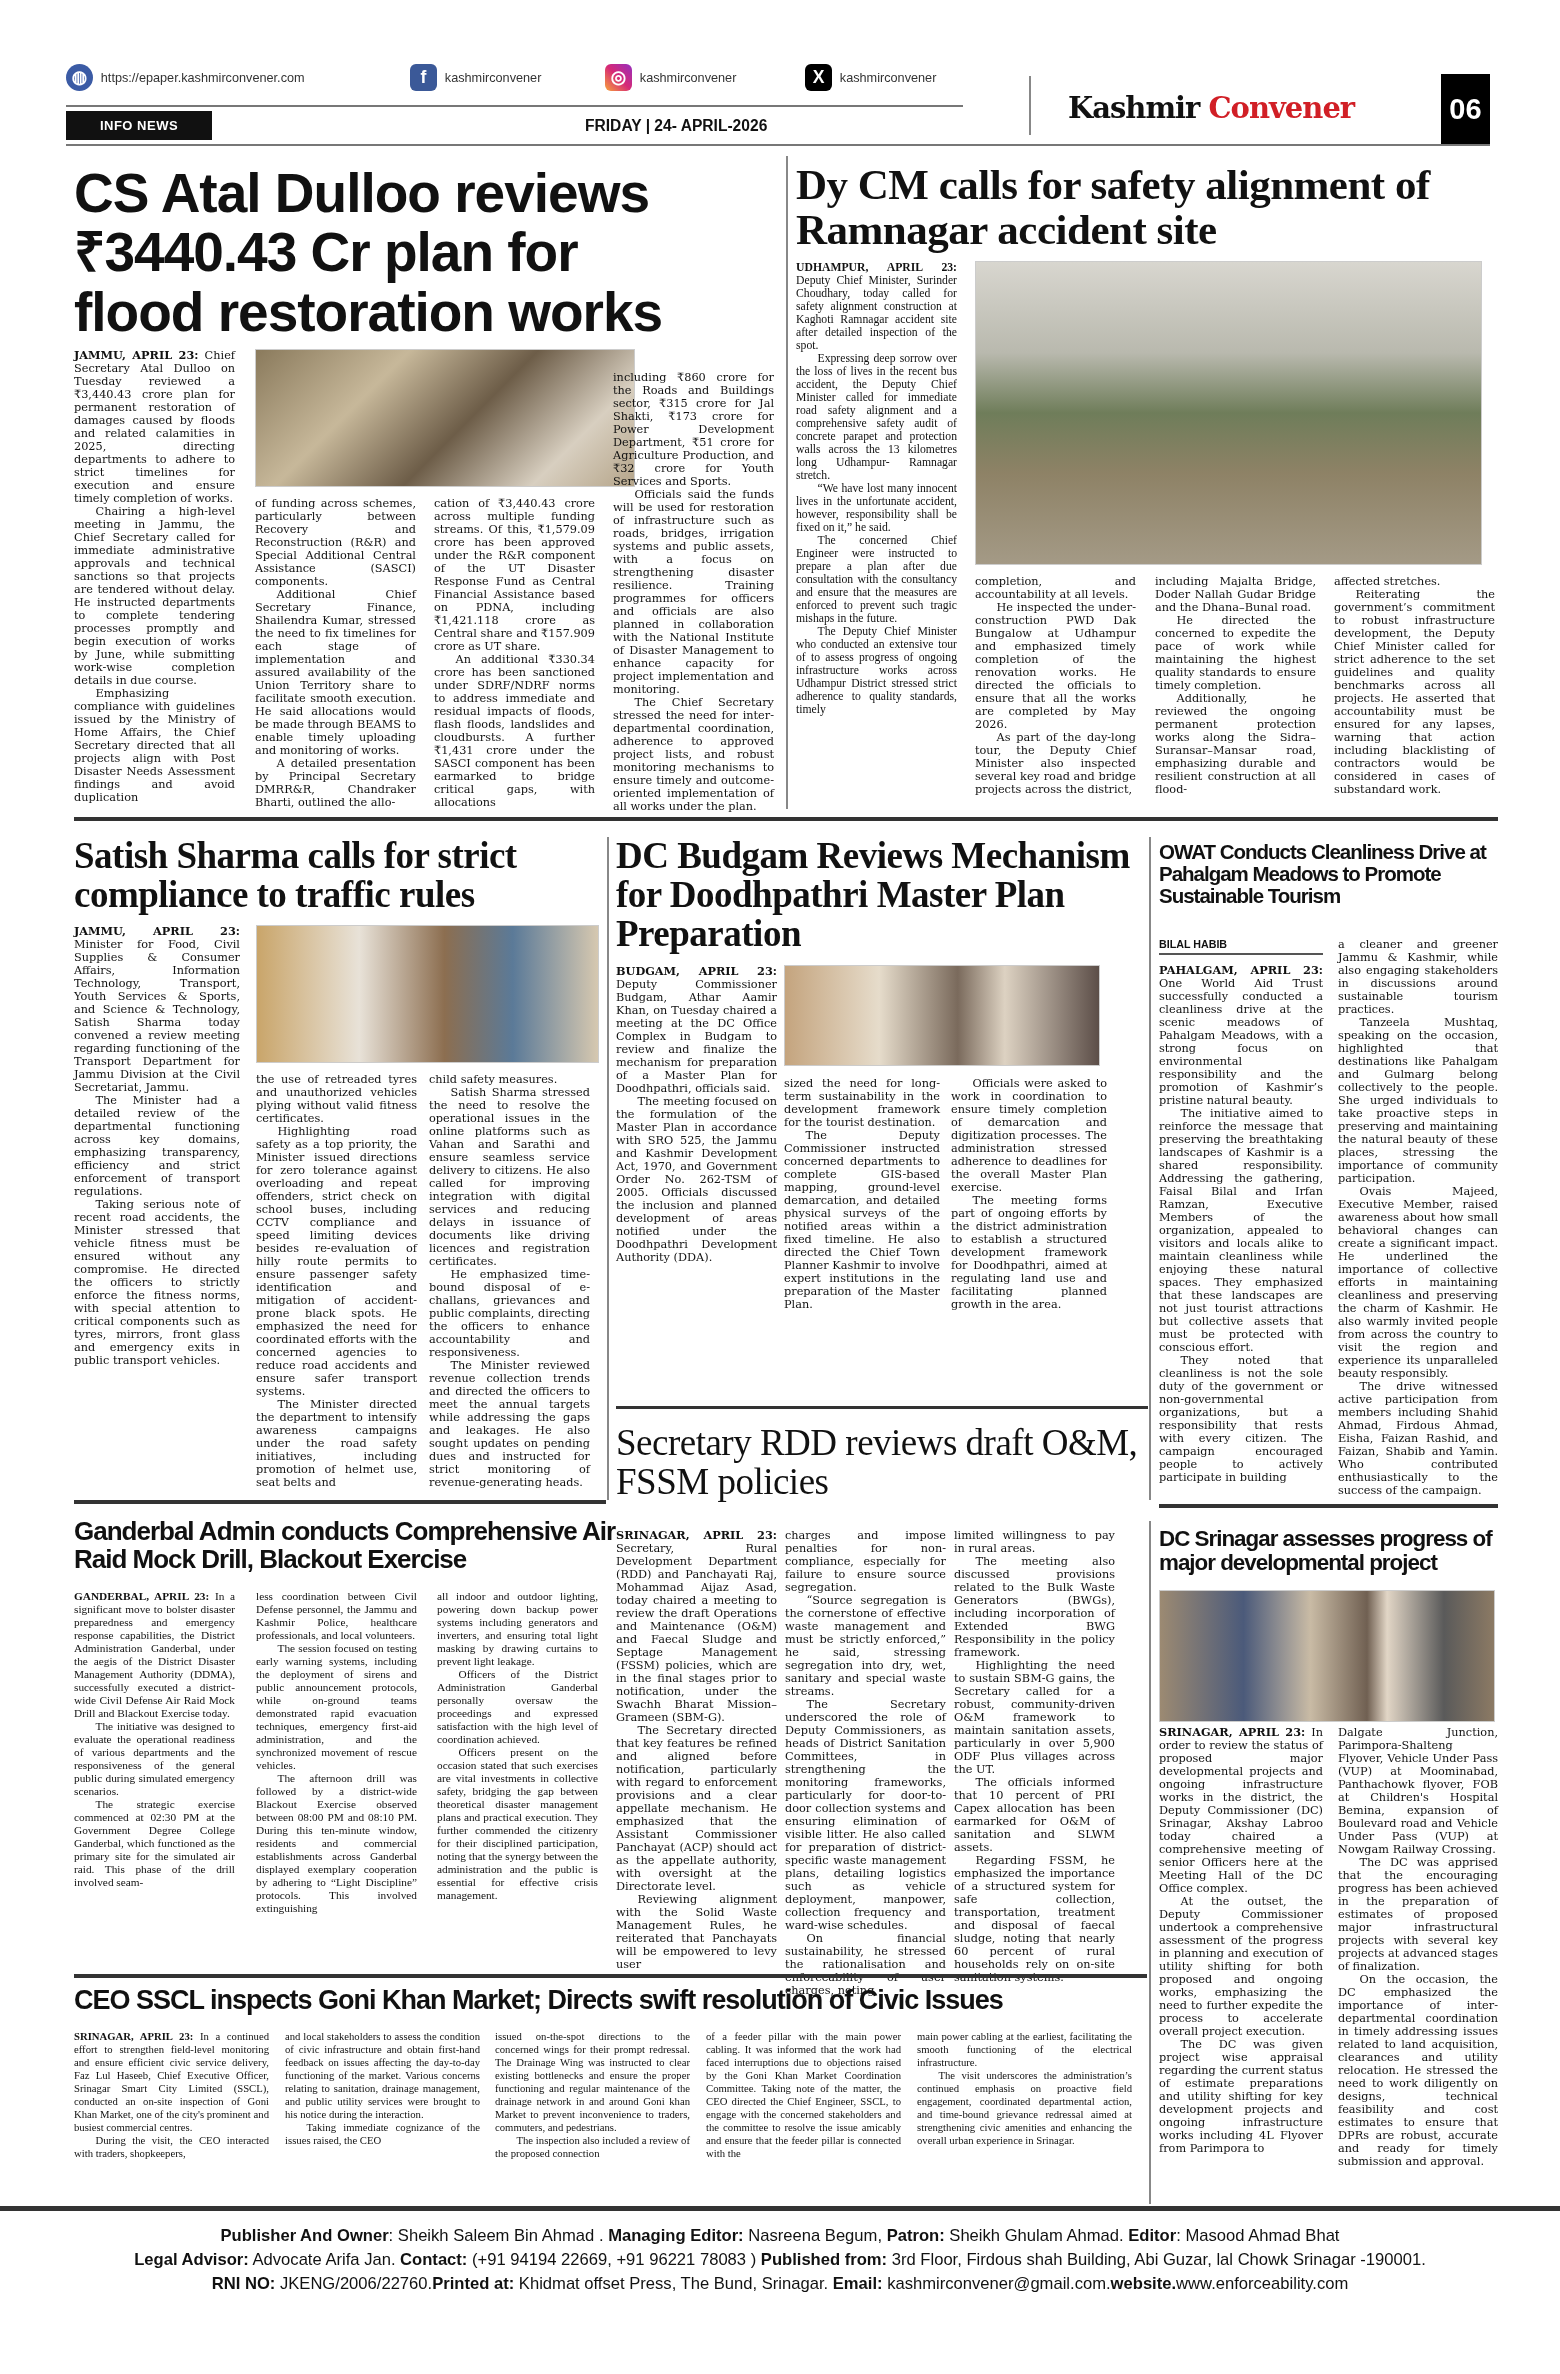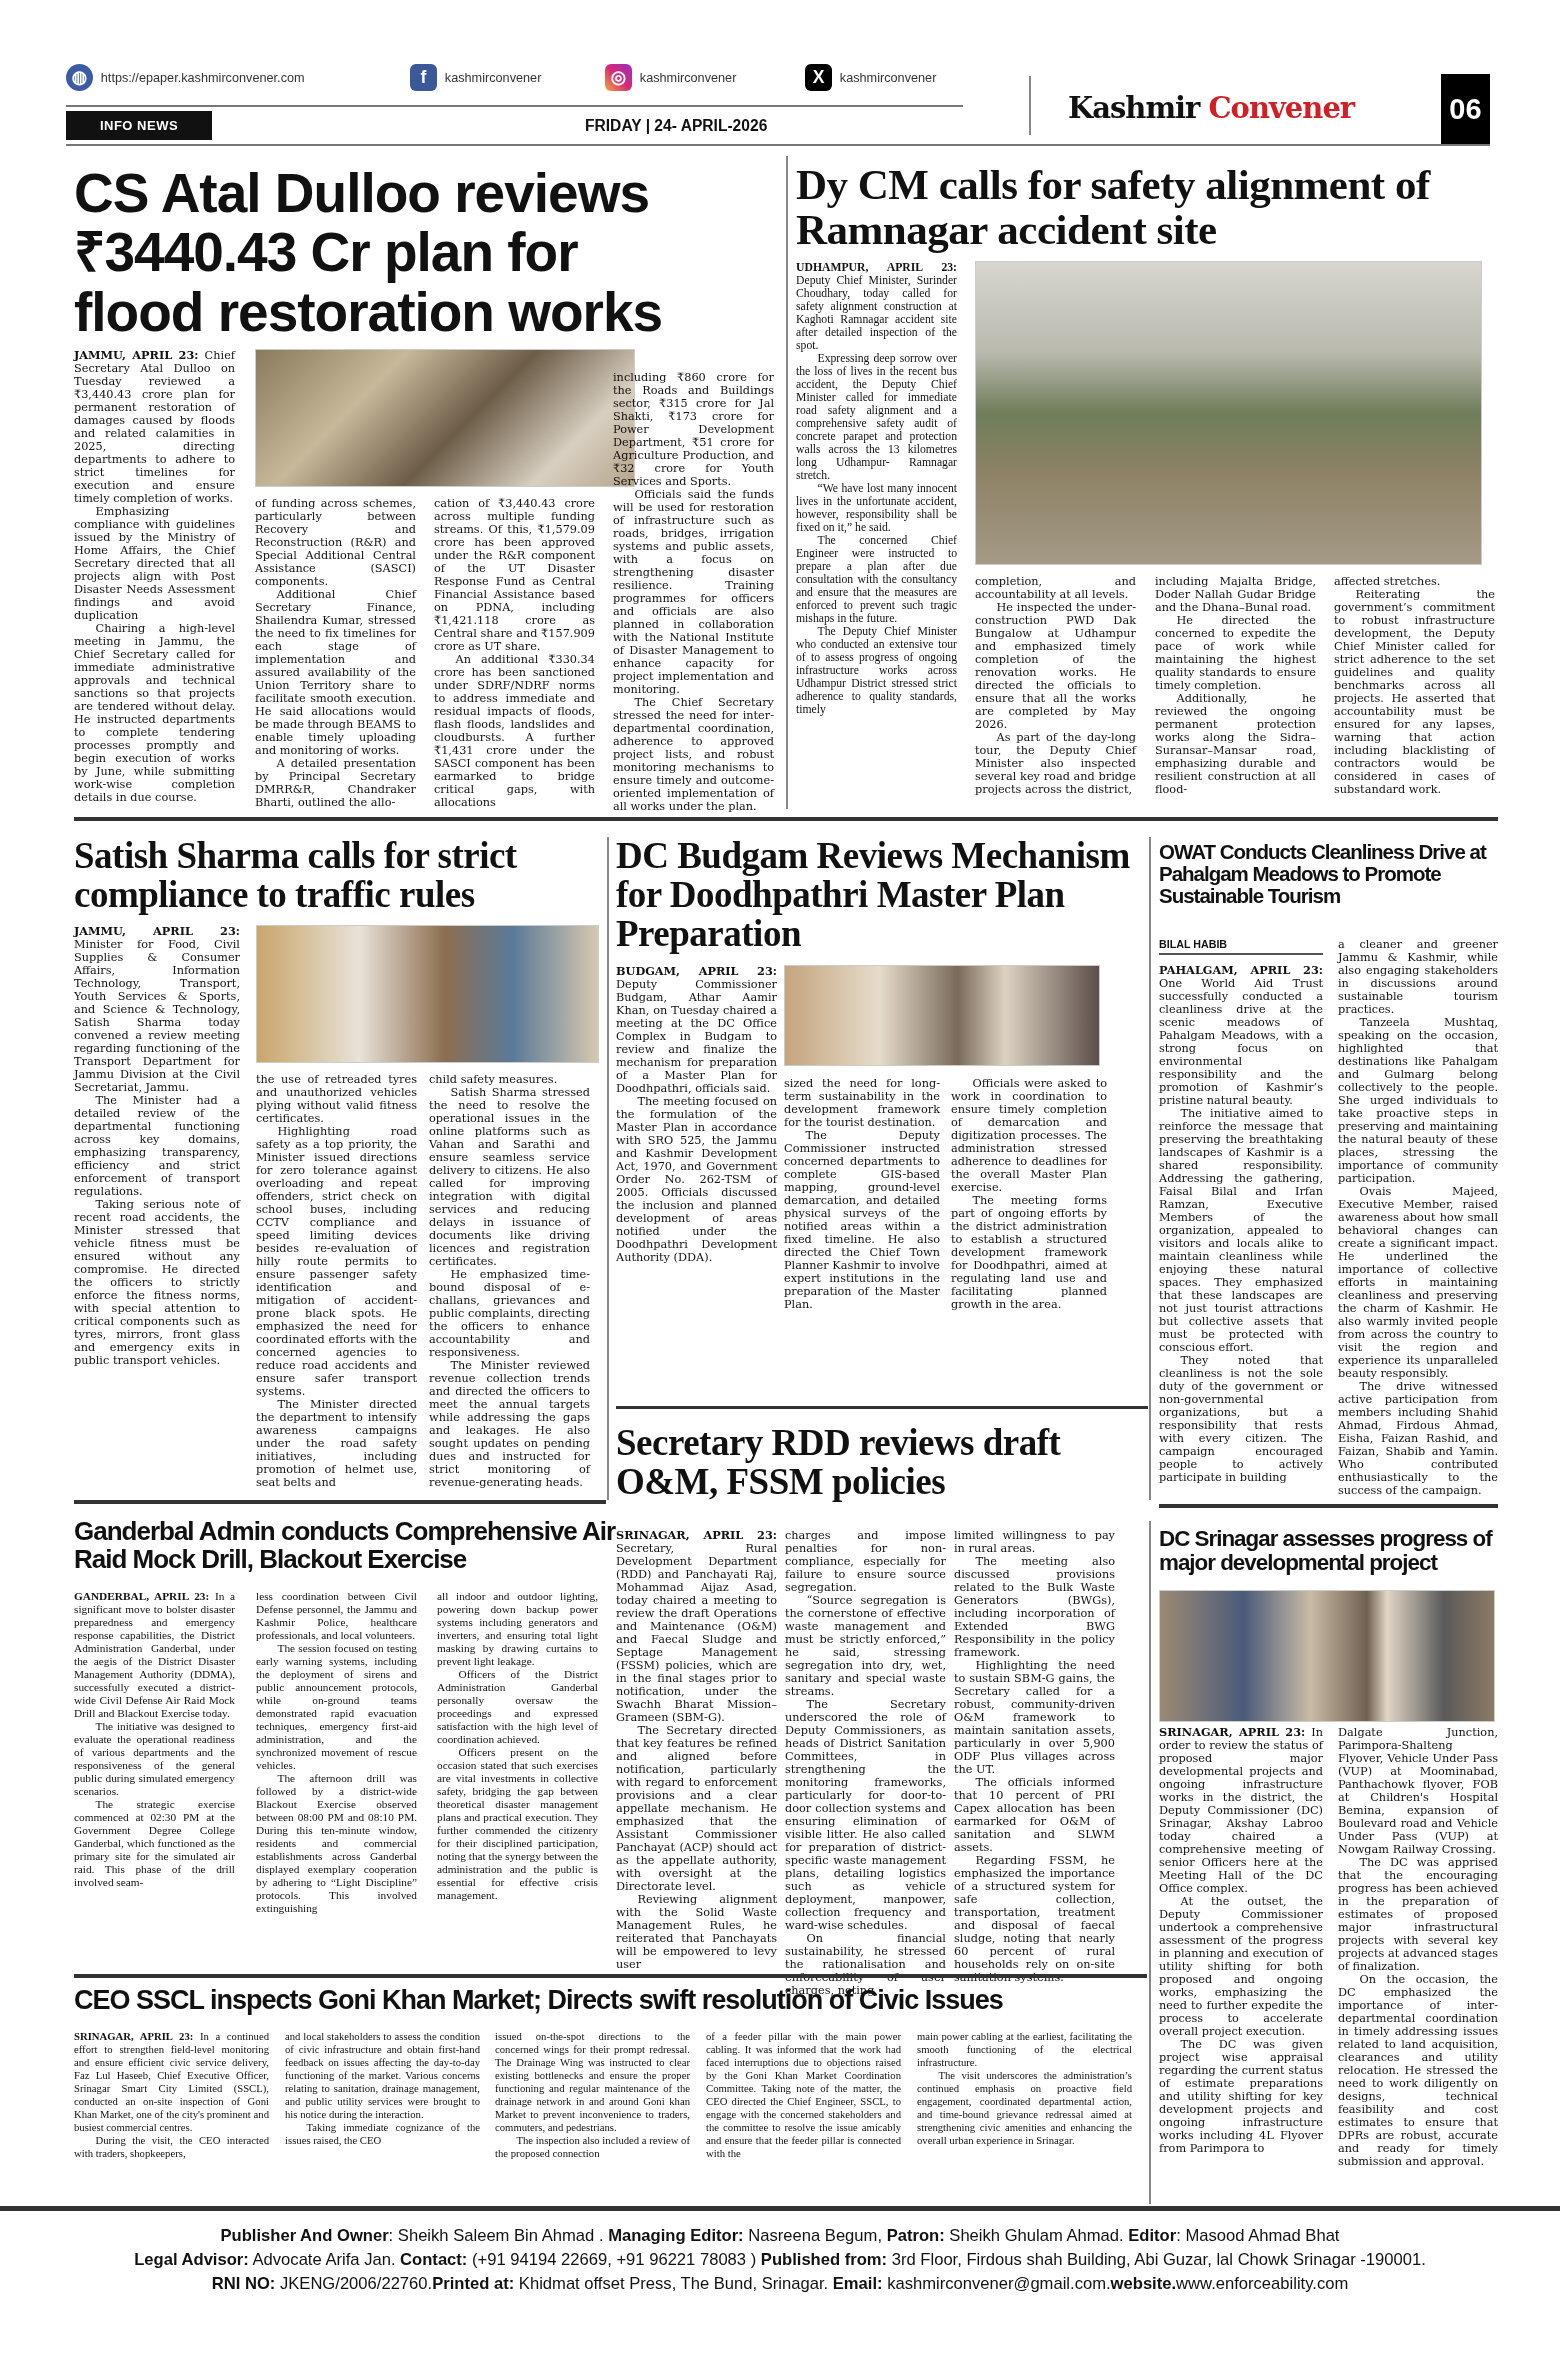--- a/index.html
+++ b/index.html
@@ -50,22 +50,22 @@
 <div class="infobar">INFO NEWS</div>
 <div class="date">FRIDAY | 24- APRIL-2026</div>
 <div class="hr" style="left:66px;top:144px;width:1424px"></div>
 <div class="vrule" style="left:1029px;top:76px;height:59px"></div>
 <div class="logo"><span class="k">Kashmir</span> <span class="c">Convener</span></div>
 <div class="pagenum">06</div>
 
 <div class="abs h-sans" style="left:74px;top:164px;width:624px;font-size:55px">CS Atal Dulloo reviews ₹3440.43 Cr plan for flood restoration works</div>
 <div class="col" style="left:74px;top:349px;width:161px">
   <p class="first"><span class="dl">JAMMU, APRIL 23:</span> <span>Chief Secretary Atal Dulloo on Tuesday reviewed a ₹3,440.43 crore plan for permanent restoration of damages caused by floods and related calamities in 2025, directing departments to adhere to strict timelines for execution and ensure timely completion of works.</span></p>
+  <p>Chairing a high-level meeting in Jammu, the Chief Secretary called for immediate administrative approvals and technical sanctions so that projects are tendered without delay. He instructed departments to complete tendering processes promptly and begin execution of works by June, while submitting work-wise completion details in due course.</p>
   <p>Emphasizing compliance with guidelines issued by the Ministry of Home Affairs, the Chief Secretary directed that all projects align with Post Disaster Needs Assessment findings and avoid duplication</p>
-  <p>Chairing a high-level meeting in Jammu, the Chief Secretary called for immediate administrative approvals and technical sanctions so that projects are tendered without delay. He instructed departments to complete tendering processes promptly and begin execution of works by June, while submitting work-wise completion details in due course.</p>
 </div>
 <div class="photo" style="left:255px;top:349px;width:380px;height:138px;background:linear-gradient(135deg,#8a7a5c 0%,#c7b89a 30%,#6d5d48 55%,#d8cfc0 80%,#b5a58a 100%)"></div>
 <div class="col" style="left:255px;top:497px;width:161px">
   <p class="first">of funding across schemes, particularly between Recovery and Reconstruction (R&amp;R) and Special Additional Central Assistance (SASCI) components.</p>
   <p>Additional Chief Secretary Finance, Shailendra Kumar, stressed the need to fix timelines for each stage of implementation and assured availability of the Union Territory share to facilitate smooth execution. He said allocations would be made through BEAMS to enable timely uploading and monitoring of works.</p>
   <p>A detailed presentation by Principal Secretary DMRR&amp;R, Chandraker Bharti, outlined the allo-</p>
 </div>
 <div class="col" style="left:434px;top:497px;width:161px">
   <p class="first">cation of ₹3,440.43 crore across multiple funding streams. Of this, ₹1,579.09 crore has been approved under the R&amp;R component of the UT Disaster Response Fund as Central Financial Assistance based on PDNA, including ₹1,421.118 crore as Central share and ₹157.909 crore as UT share.</p>
   <p>An additional ₹330.34 crore has been sanctioned under SDRF/NDRF norms to address immediate and residual impacts of floods, flash floods, landslides and cloudbursts. A further ₹1,431 crore under the SASCI component has been earmarked to bridge critical gaps, with allocations</p>
@@ -167,21 +167,21 @@
   <p class="first">less coordination between Civil Defense personnel, the Jammu and Kashmir Police, healthcare professionals, and local volunteers.</p>
   <p>The session focused on testing early warning systems, including the deployment of sirens and public announcement protocols, while on-ground teams demonstrated rapid evacuation techniques, emergency first-aid administration, and the synchronized movement of rescue vehicles.</p>
   <p>The afternoon drill was followed by a district-wide Blackout Exercise observed between 08:00 PM and 08:10 PM. During this ten-minute window, residents and commercial establishments across Ganderbal displayed exemplary cooperation by adhering to “Light Discipline” protocols. This involved extinguishing</p>
 </div>
 <div class="col" style="left:437px;top:1590px;width:161px;font-family:'Liberation Serif',serif;font-size:11.3px">
   <p class="first">all indoor and outdoor lighting, powering down backup power systems including generators and inverters, and ensuring total light masking by drawing curtains to prevent light leakage.</p>
   <p>Officers of the District Administration Ganderbal personally oversaw the proceedings and expressed satisfaction with the high level of coordination achieved.</p>
   <p>Officers present on the occasion stated that such exercises are vital investments in collective safety, bridging the gap between theoretical disaster management plans and practical execution. They further commended the citizenry for their disciplined participation, noting that the synergy between the administration and the public is essential for effective crisis management.</p>
 </div>
 
-<div class="abs h-serif" style="left:616px;top:1424px;width:527px;font-size:37px;font-weight:bold">Secretary RDD reviews draft O&amp;M, FSSM policies</div>
+<div class="abs h-serif" style="left:616px;top:1424px;width:527px;font-size:37px;font-weight:normal">Secretary RDD reviews draft O&amp;M, FSSM policies</div>
 <div class="col" style="left:616px;top:1529px;width:161px">
   <p class="first"><span class="dl">SRINAGAR, APRIL 23:</span> <span>Secretary, Rural Development Department (RDD) and Panchayati Raj, Mohammad Aijaz Asad, today chaired a meeting to review the draft Operations and Maintenance (O&amp;M) and Faecal Sludge and Septage Management (FSSM) policies, which are in the final stages prior to notification, under the Swachh Bharat Mission–Grameen (SBM-G).</span></p>
   <p>The Secretary directed that key features be refined and aligned before notification, particularly with regard to enforcement provisions and a clear appellate mechanism. He emphasized that the Assistant Commissioner Panchayat (ACP) should act as the appellate authority, with oversight at the Directorate level.</p>
   <p>Reviewing alignment with the Solid Waste Management Rules, he reiterated that Panchayats will be empowered to levy user</p>
 </div>
 <div class="col" style="left:785px;top:1529px;width:161px">
   <p class="first">charges and impose penalties for non-compliance, especially for failure to ensure source segregation.</p>
   <p>“Source segregation is the cornerstone of effective waste management and must be strictly enforced,” he said, stressing segregation into dry, wet, sanitary and special waste streams.</p>
   <p>The Secretary underscored the role of Deputy Commissioners, as heads of District Sanitation Committees, in strengthening the monitoring frameworks, particularly for door-to-door collection systems and ensuring elimination of visible litter. He also called for preparation of district-specific waste management plans, detailing logistics such as vehicle deployment, manpower, collection frequency and ward-wise schedules.</p>
   <p>On financial sustainability, he stressed the rationalisation and enforceability of user charges, noting</p>

